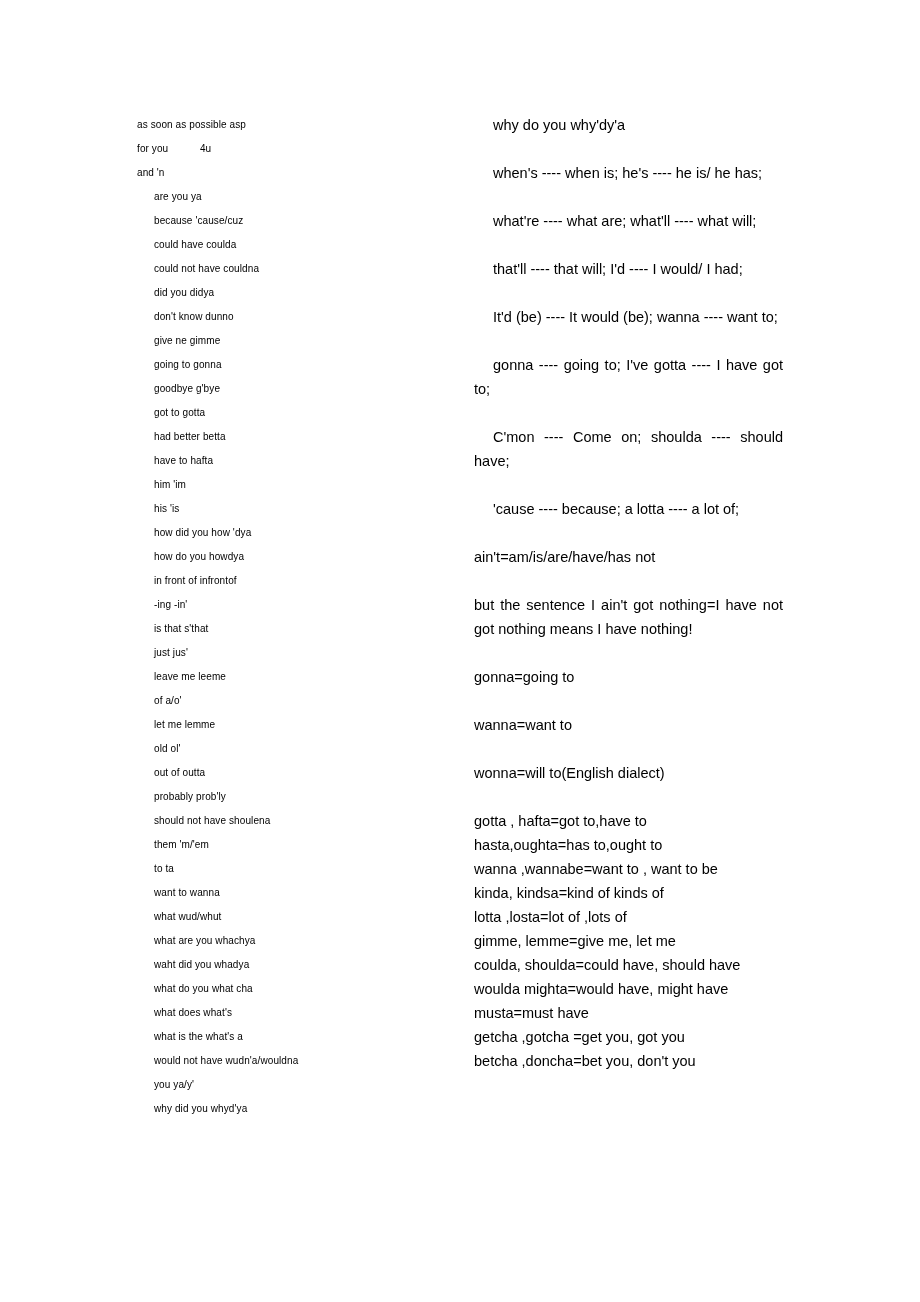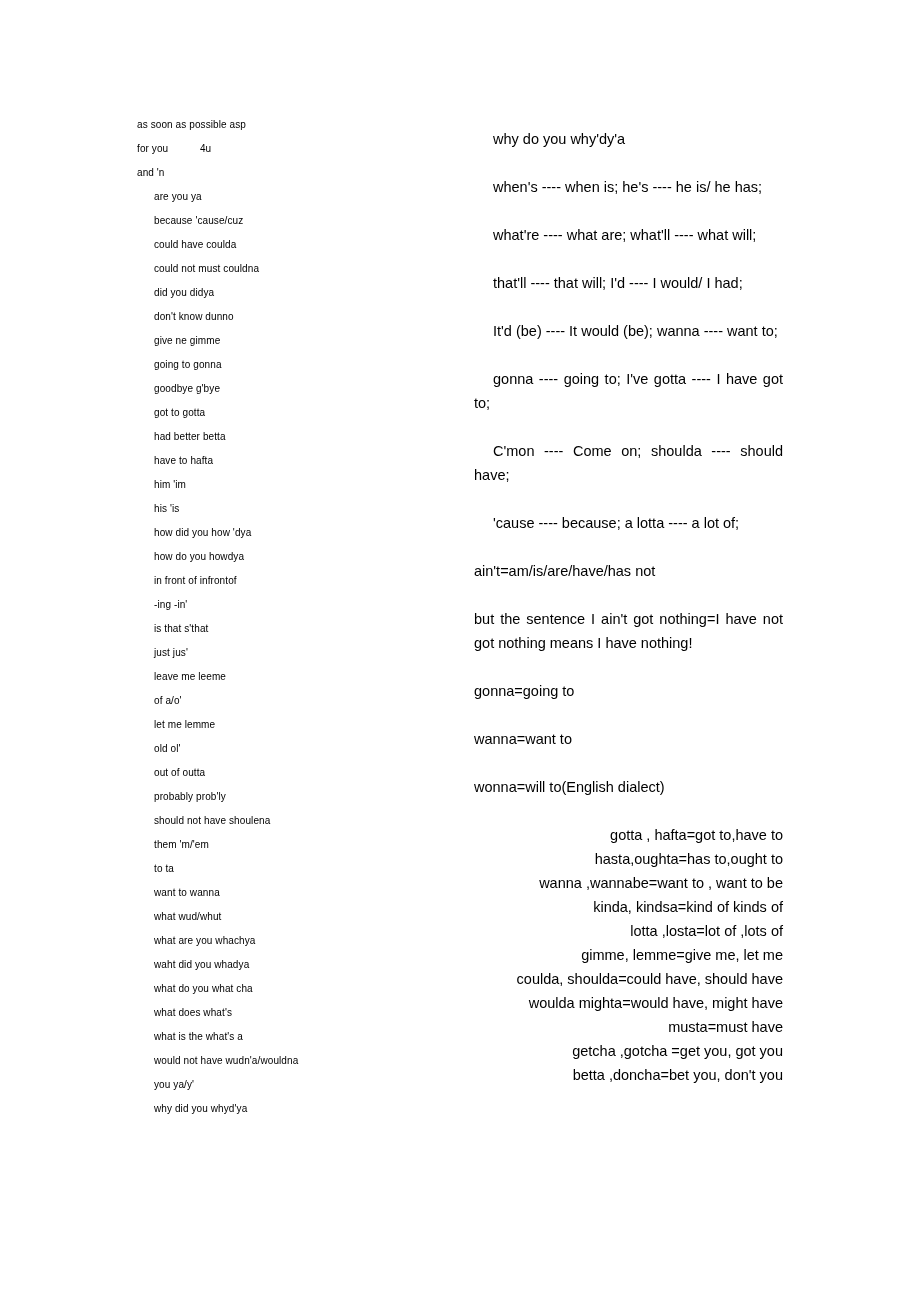--- a/index.html
+++ b/index.html
@@ -51,42 +51,41 @@
   .rc-para {
     font-size: 14.5px;
     line-height: 24px;
     text-align: justify;
     text-justify: inter-word;
     margin: 0;
   }
   
   .rc-para.indent {
     text-indent: 19px;
-    margin-top: 14px;
   }
   .rc-para.gap {
     margin-bottom: 24px;
   }
   .rc-para.tight {
-    text-align: right;
+    text-align: left;
   }
 </style>
 </head>
 <body>
 
 <div id="page">
 
   <div id="left-column">
       <div class="left-line">as soon as possible asp</div>
       <div class="left-line">for you           4u</div>
       <div class="left-line">and 'n</div>
       <div class="left-line indented">are you ya</div>
       <div class="left-line indented">because 'cause/cuz</div>
       <div class="left-line indented">could have coulda</div>
-      <div class="left-line indented">could not must couldna</div>
+      <div class="left-line indented">could not have couldna</div>
       <div class="left-line indented">did you didya</div>
       <div class="left-line indented">don't know dunno</div>
       <div class="left-line indented">give ne gimme</div>
       <div class="left-line indented">going to gonna</div>
       <div class="left-line indented">goodbye g'bye</div>
       <div class="left-line indented">got to gotta</div>
       <div class="left-line indented">had better betta</div>
       <div class="left-line indented">have to hafta</div>
       <div class="left-line indented">him 'im</div>
       <div class="left-line indented">his 'is</div>
@@ -135,17 +134,17 @@
         <div class="rc-para tight">gotta , hafta=got to,have to</div>
         <div class="rc-para tight">hasta,oughta=has to,ought to</div>
         <div class="rc-para tight">wanna ,wannabe=want to , want to be</div>
         <div class="rc-para tight">kinda, kindsa=kind of kinds of</div>
         <div class="rc-para tight">lotta ,losta=lot of ,lots of</div>
         <div class="rc-para tight">gimme, lemme=give me, let me</div>
         <div class="rc-para tight">coulda, shoulda=could have, should have</div>
         <div class="rc-para tight">woulda mighta=would have, might have</div>
         <div class="rc-para tight">musta=must have</div>
         <div class="rc-para tight">getcha ,gotcha =get you, got you</div>
-        <div class="rc-para tight">betta ,doncha=bet you, don't you</div>
+        <div class="rc-para tight">betcha ,doncha=bet you, don't you</div>
       </div>
     </div>
 
 </div>
 
 </body></html>

